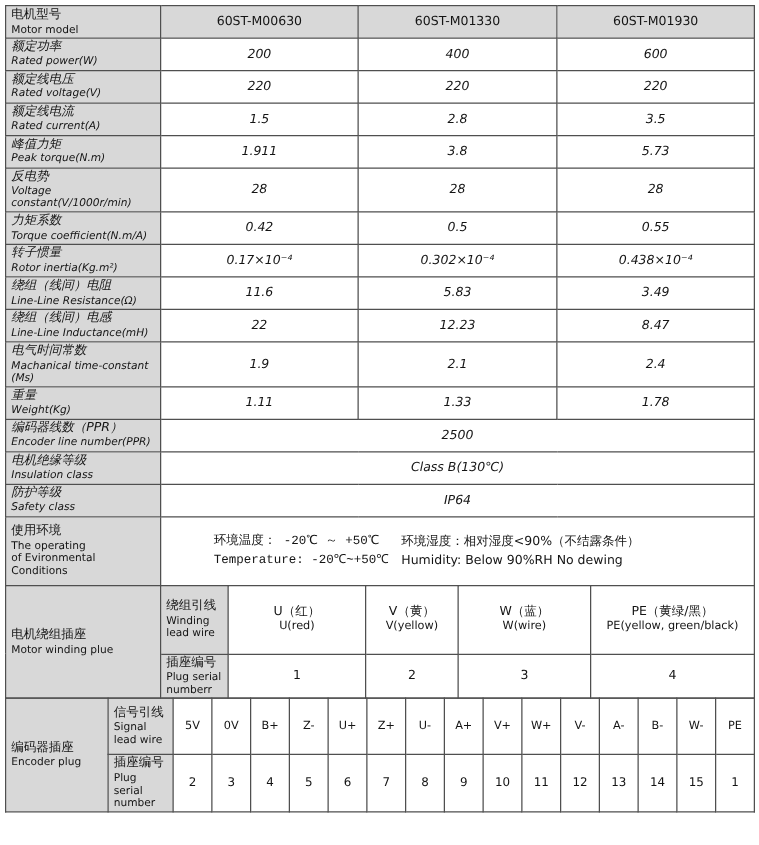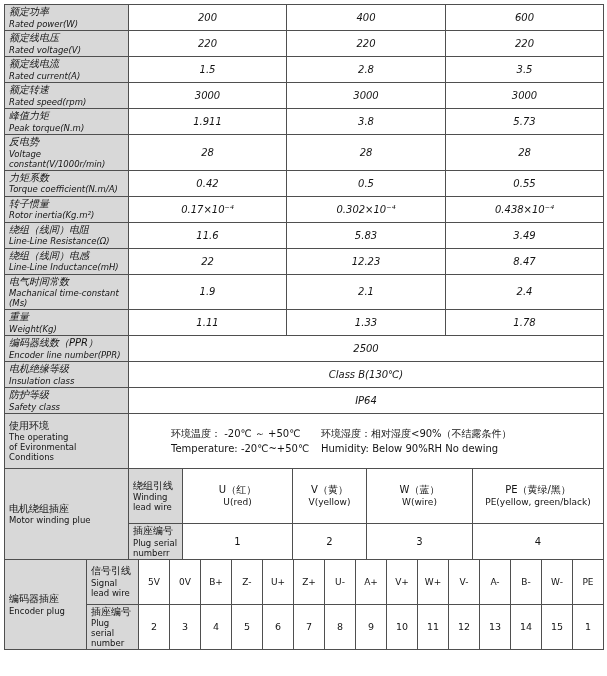--- a/index.html
+++ b/index.html
@@ -15,37 +15,46 @@
   .label{background:var(--header-bg,#d8d8d8);text-align:left;padding:1px 4px;}
   .zh{font-size:10px;line-height:12.5px;}
   .en{font-size:8.5px;line-height:10px;}
   .en2{font-size:9px;line-height:11px;}
   .val{text-align:center;font-size:10px;background:#ffffff;}
   .gray{background:var(--header-bg,#d8d8d8);}
   .h25{height:25px;} .h26{height:26px;font-style:italic;} .h30{height:30px;}
   .h37{height:37px;} .h45{height:45px;} .h55{height:55px;}
   .env-cell{padding:4px 0;}
   .env-line{display:flex;padding-left:42px;font-size:10px;line-height:15px;text-align:left;}
-  .env-left{width:150px;flex:0 0 150px;}
+  .env-left{width:150px;flex:0 0 150px;font-family:Liberation Mono, monospace;}
   .sig{font-size:9px;margin-top:20px;}
   .num{font-size:9.5px;}
 </style>
 </head>
 <body>
 
 <div class="sheet">
 
   <table class="t1">
     <colgroup>
         <col style="width:124px">
         <col style="width:158px">
         <col style="width:159px">
         <col style="width:158px">
       </colgroup>
     <tbody>
+      <tr class="h25">
+        <td class="label">
+          <div class="zh">电机型号</div>
+          <div class="en">Motor model</div>
+        </td>
+        <td class="val gray">60ST-M00630</td>
+        <td class="val gray">60ST-M01330</td>
+        <td class="val gray">60ST-M01930</td>
+      </tr>
 
       <tr class="h26">
         <td class="label">
           <div class="zh">额定功率</div>
           <div class="en">Rated power(W)</div>
         </td>
         <td class="val">200</td>
         <td class="val">400</td>
         <td class="val">600</td>
       </tr>
@@ -59,29 +68,20 @@
         <td class="val">220</td>
       </tr>
       <tr class="h26">
         <td class="label">
           <div class="zh">额定线电流</div>
           <div class="en">Rated current(A)</div>
         </td>
         <td class="val">1.5</td>
         <td class="val">2.8</td>
         <td class="val">3.5</td>
-      </tr>
-      <tr class="h26">
-        <td class="label">
-          <div class="zh">额定转速</div>
-          <div class="en">Rated speed(rpm)</div>
-        </td>
-        <td class="val">3000</td>
-        <td class="val">3000</td>
-        <td class="val">3000</td>
       </tr>
       <tr class="h26">
         <td class="label">
           <div class="zh">峰值力矩</div>
           <div class="en">Peak torque(N.m)</div>
         </td>
         <td class="val">1.911</td>
         <td class="val">3.8</td>
         <td class="val">5.73</td>
       </tr>

